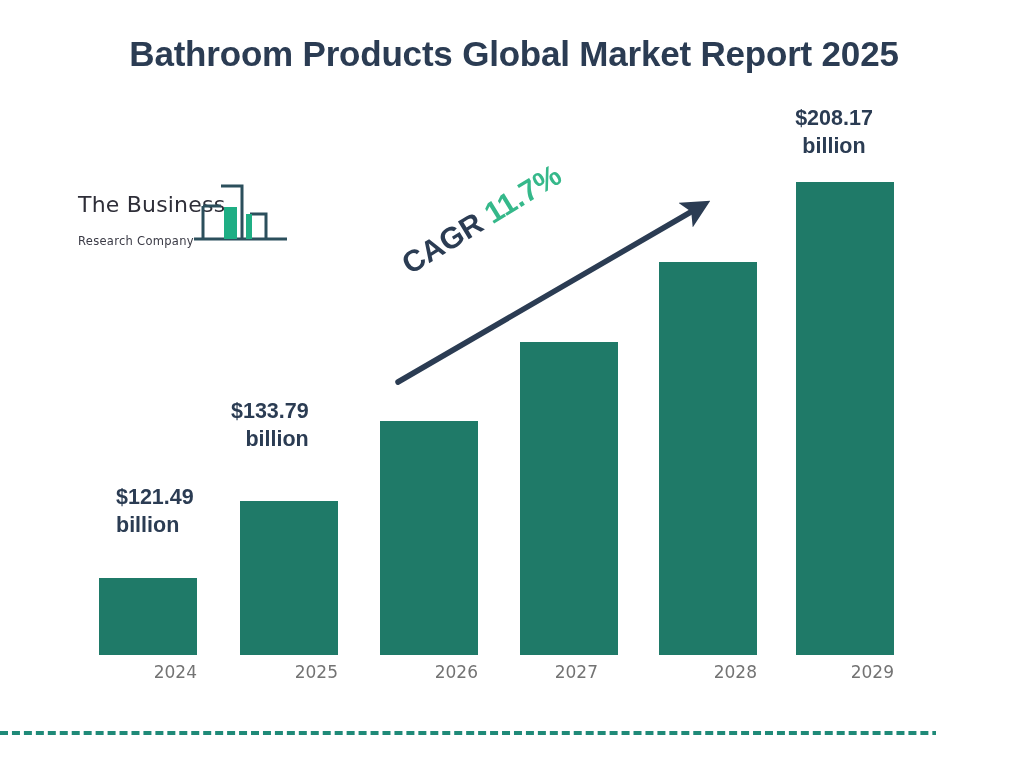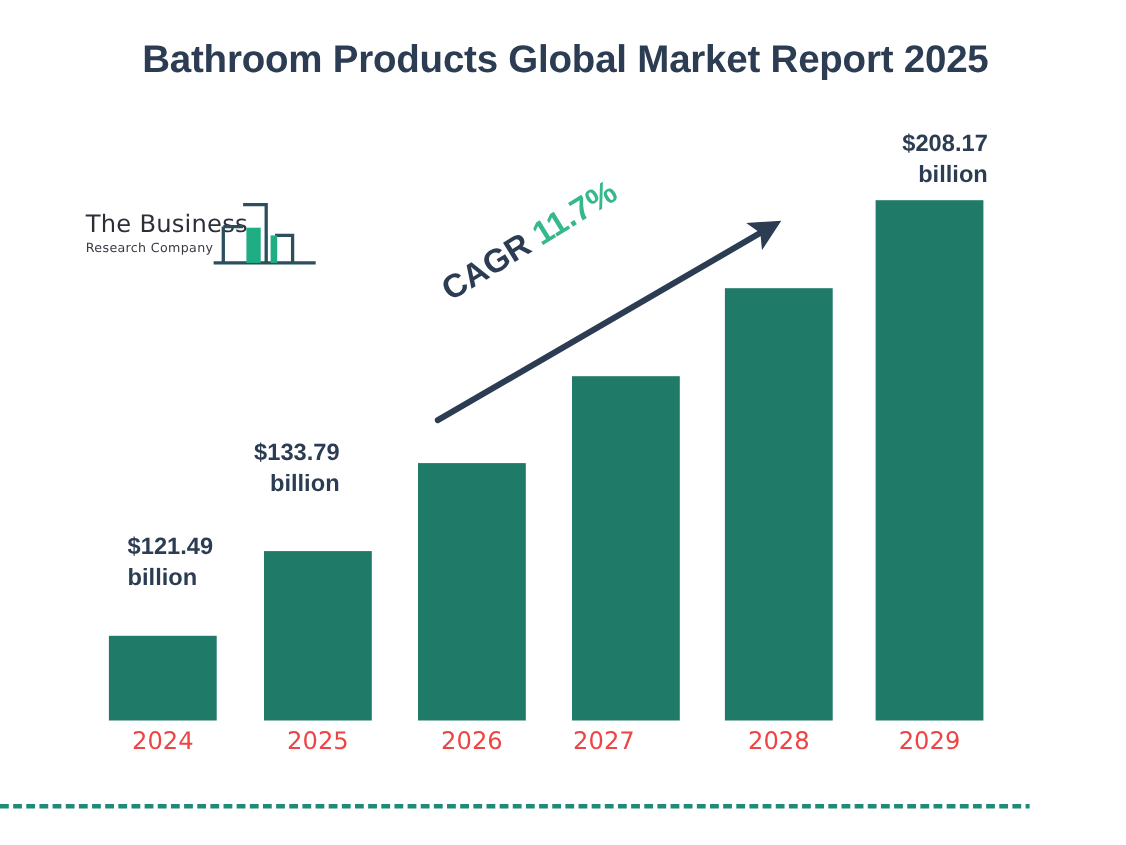--- a/index.html
+++ b/index.html
@@ -55,21 +55,21 @@
     letter-spacing: 0.2px;
     line-height: 1;
     white-space: nowrap;
   }
   .logo-line2 {
     font-family: "DejaVu Sans", sans-serif;
     font-size: 11.5px;
     color: #3a3a45;
     letter-spacing: 0.3px;
     line-height: 1;
-    margin-top: 4px;
+    margin-top: 20px;
     white-space: nowrap;
   }
   .logo-mark {
     position: absolute;
     left: 116px;
     top: 0px;
   }
 
   
   .bar {
@@ -85,23 +85,23 @@
     color: #2b3c53;
     line-height: 1.32;
     white-space: pre-line;
   }
 
   
   .year-label {
     position: absolute;
     top: 662px;
     width: 98px;
-    text-align: center;
-    font-size: 22px;
-    color: #ef4444;
+    text-align: right;
+    font-size: 17px;
+    color: #737373;
     font-family: "DejaVu Sans", sans-serif;
   }
 
   
   .y-axis-title {
     position: absolute;
     left: 862px;
     top: 330px;
     width: 330px;
     transform: rotate(-90deg);
@@ -177,21 +177,21 @@
   <div class="bar" style="left:240px; top:501px; width:98px; height:154px;"></div>
   <div class="bar" style="left:380px; top:421px; width:98px; height:234px;"></div>
   <div class="bar" style="left:520px; top:342px; width:98px; height:313px;"></div>
   <div class="bar" style="left:659px; top:262px; width:98px; height:393px;"></div>
   <div class="bar" style="left:796px; top:182px; width:98px; height:473px;"></div>
 
   <div class="value-label" style="left:98px; top:483px; text-align:left;margin-left:18px;">$121.49
 billion</div>
   <div class="value-label" style="left:231px; top:397px; text-align:right;">$133.79
 billion</div>
-  <div class="value-label" style="left:770px; top:116px; width:128px; text-align:right;">$208.17
+  <div class="value-label" style="left:770px; top:104px; width:128px; text-align:center;">$208.17
 billion</div>
 
   <svg class="cagr-svg" viewBox="0 0 1024 768">
     <defs>
       <marker id="arrowhead" markerWidth="5.2" markerHeight="5.2" refX="2.2" refY="2.6" orient="auto">
         <path d="M0,0 L5.2,2.6 L0,5.2 L1.2,2.6 Z" fill="#2b3c53"></path>
       </marker>
     </defs>
     <line x1="398" y1="382" x2="696" y2="209" stroke="#2b3c53" stroke-width="5.5" stroke-linecap="round" marker-end="url(#arrowhead)"></line>
   </svg>

